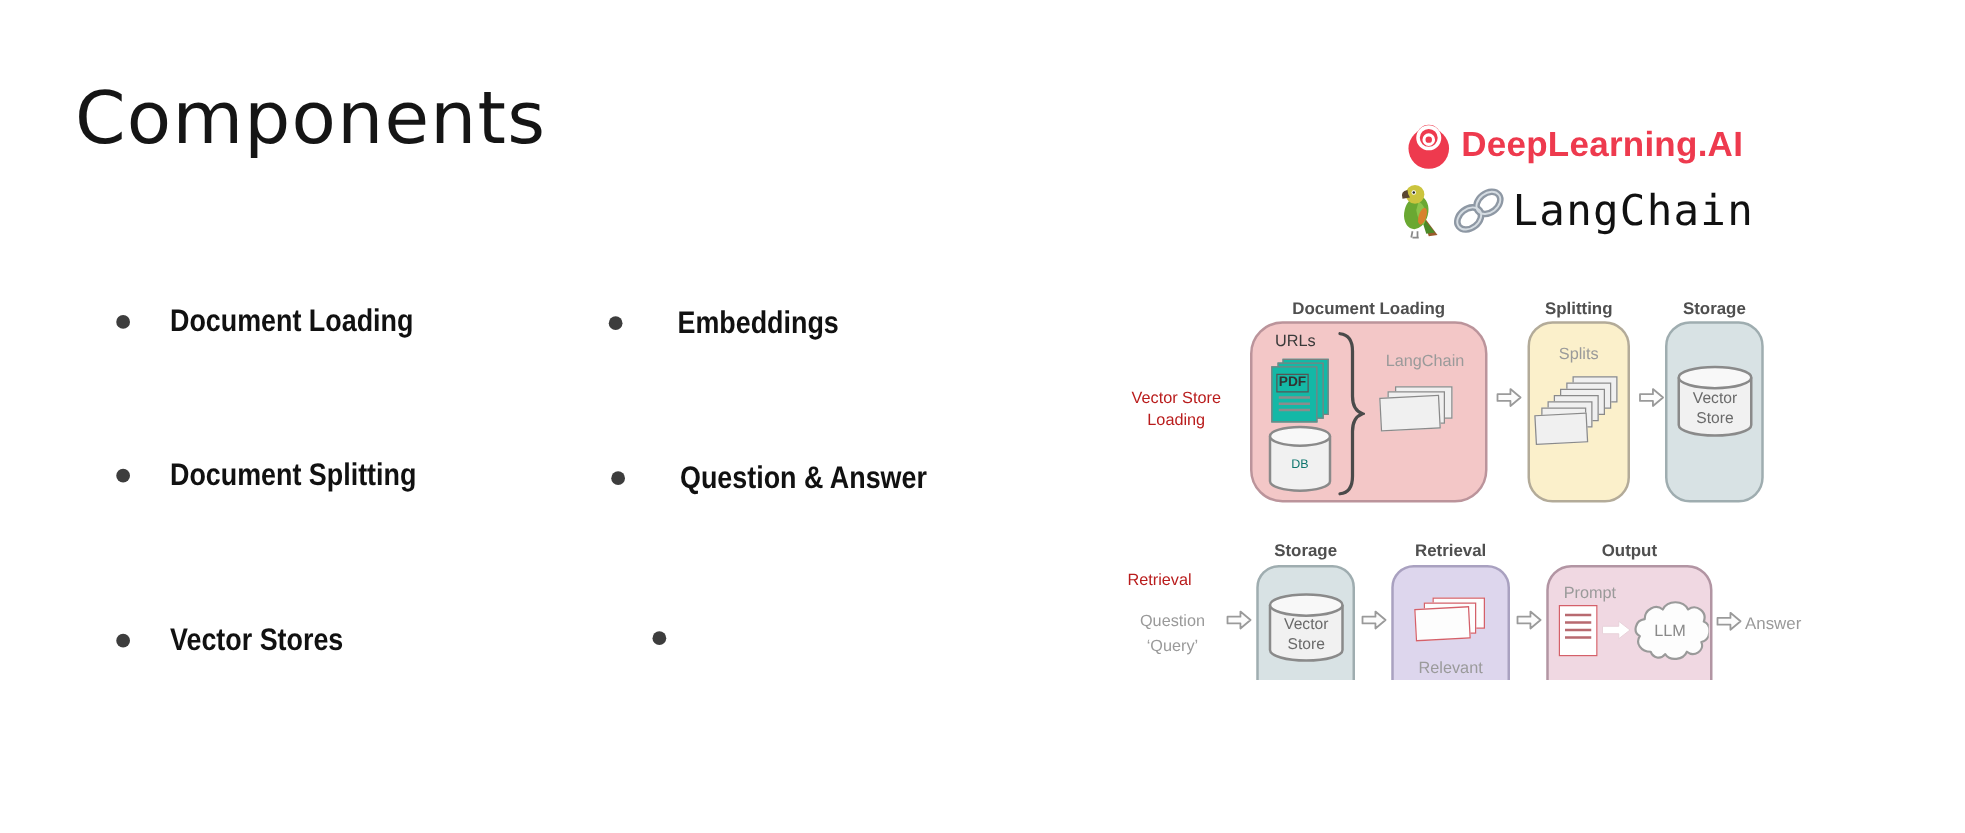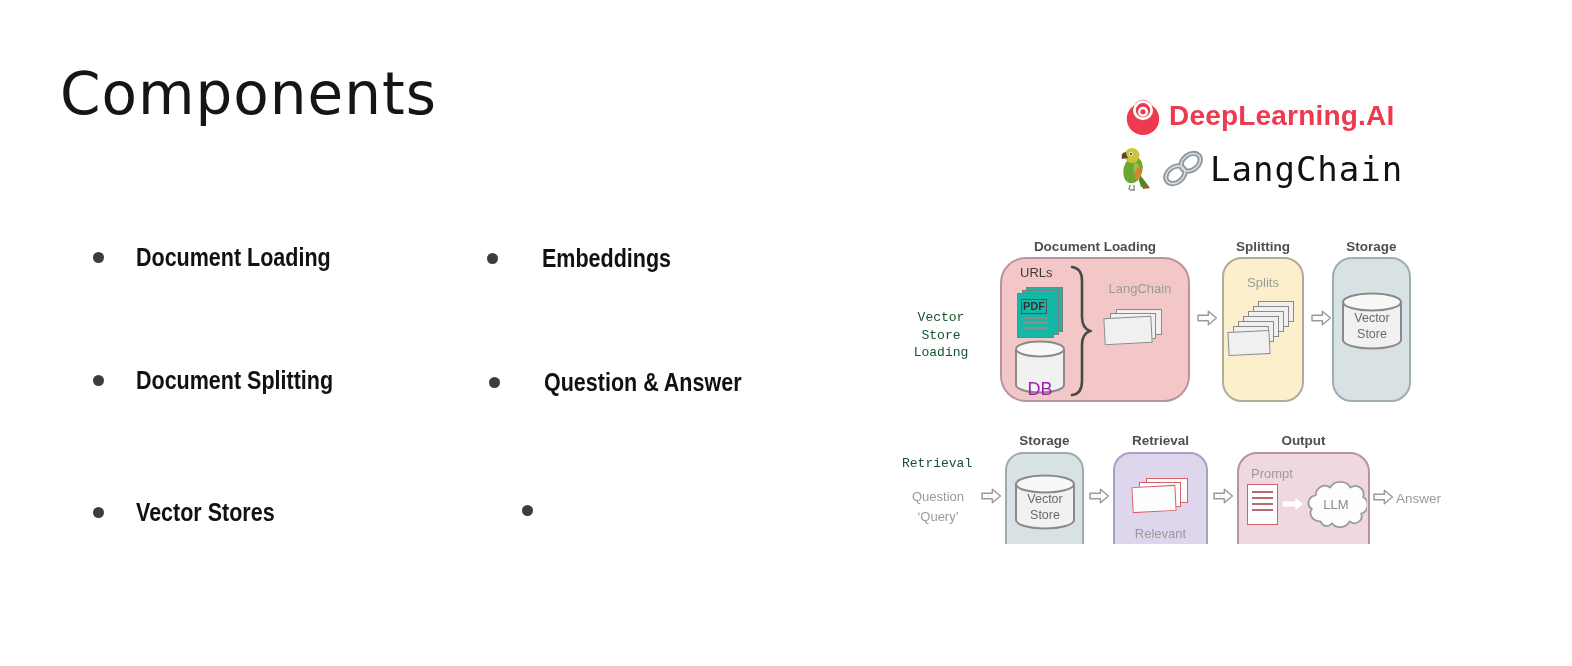--- a/index.html
+++ b/index.html
@@ -29,21 +29,21 @@
   .li-label {
     font-size:25px; font-weight:700; color:#111;
     transform:scaleX(0.86); transform-origin:left center; white-space:nowrap;
   }
   .gap1 { gap:32px; } .gap2 { gap:44px; }
 
   
   .blk { position:absolute; border:2px solid; }
   .blk-title { position:absolute; font-size:13.5px; font-weight:700; color:#4f4f4f; text-align:center; white-space:nowrap; }
   .gray-label { color:#9a9a9a; font-size:13px; }
-  .blue-label { position:absolute; color:#14532d; font-size:13px; font-weight:500; text-align:center; line-height:1.35;font-family:Liberation Mono, monospace; }
+  .blue-label { position:absolute; color:#b91c1c; font-size:13px; font-weight:500; text-align:center; line-height:1.35; }
   .center-text { text-align:center; }
   .arrow { position:absolute; width:22px; height:18px; }
   .cyl-wrap { position:absolute; }
   .cyl-text { position:absolute; left:0; right:0; text-align:center; font-size:12.5px; color:#6a6a6a; line-height:1.25; }
 
   
   .blk-pink   { left:1000px; top:257px; width:190px; height:145px; background:#f3c7c7; border-color:#bb949b; border-radius:26px; }
   .blk-yellow { left:1222px; top:257px; width:82px;  height:145px; background:#fbf0cb; border-color:#b3ab99; border-radius:20px; }
   .blk-blue1  { left:1332px; top:257px; width:79px;  height:145px; background:#d8e2e4; border-color:#9fadb0; border-radius:20px; }
   .blk-blue2  { left:1005px; top:452px; width:79px;  height:115px; background:#d8e2e4; border-color:#9fadb0; border-radius:18px; }
@@ -150,21 +150,21 @@
         <span class="pdf-tag">PDF</span>
         <div class="pdf-line"></div><div class="pdf-line"></div><div class="pdf-line"></div>
       </div>
     </div>
 
     <div class="cyl-wrap" style="left:11px; top:81px; width:54px; height:54px;">
       <svg width="54" height="54" viewBox="0 0 54 54">
         <path d="M3 9 v36 a24 7.5 0 0 0 48 0 v-36" fill="#f1f1f1" stroke="#8a8a8a" stroke-width="2"></path>
         <ellipse cx="27" cy="9" rx="24" ry="7.5" fill="#f8f8f8" stroke="#8a8a8a" stroke-width="2"></ellipse>
       </svg>
-      <div class="cyl-text" style="top:38px; font-size:18px; color:#a21caf;">DB</div>
+      <div class="cyl-text" style="top:26px; font-size:10px; color:#0f766e;">DB</div>
     </div>
 
     <svg class="brace-svg" style="left:66px; top:6px;" width="24" height="132" viewBox="0 0 24 132">
       <path d="M4 2 q10 1 10 14 v36 q0 11 8 14 q-8 3 -8 14 v36 q0 13 -10 14" fill="none" stroke="#4a4a4a" stroke-width="2.6" stroke-linecap="round"></path>
     </svg>
     <div class="gray-label center-text" style="position:absolute; left:92px; top:22px; width:92px;">LangChain</div>
 
     <div class="page-stack" style="left:102px; top:50px; width:64px; height:40px;">
       <div class="card" style="left:12px; top:0; width:46px; height:26px;"></div>
       <div class="card" style="left:6px; top:4px; width:46px; height:26px;"></div>

